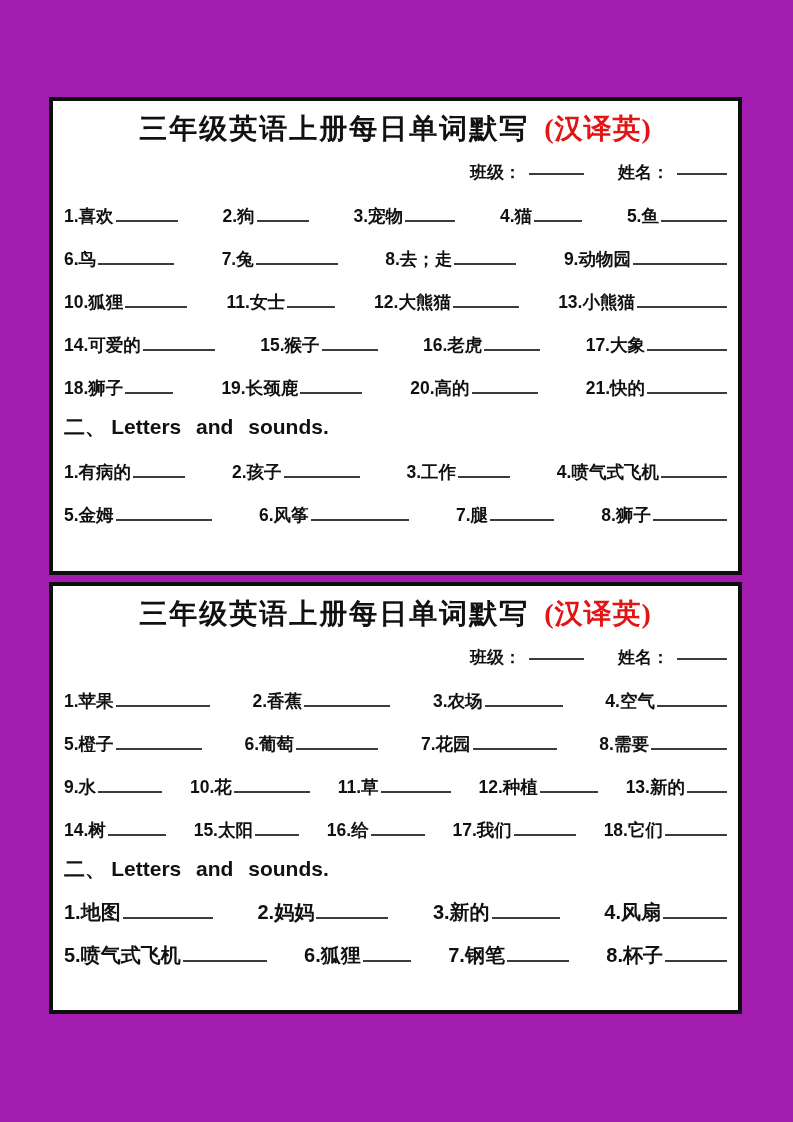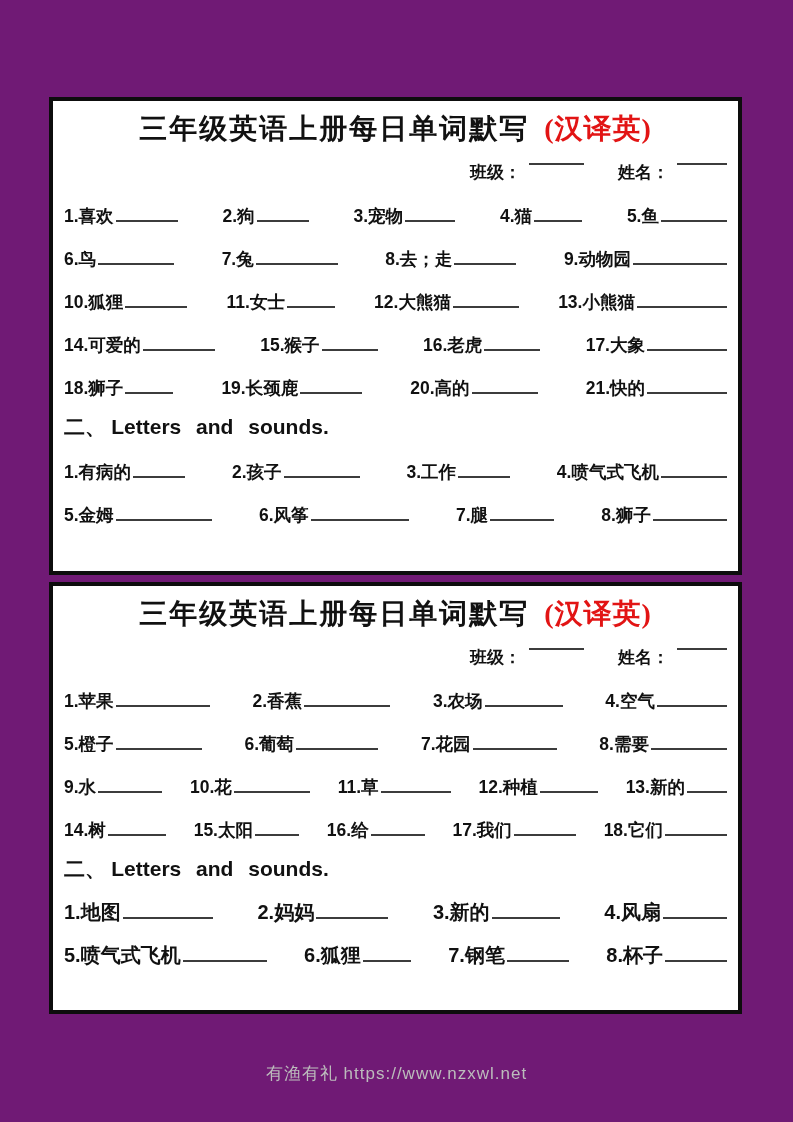--- a/index.html
+++ b/index.html
@@ -1,19 +1,19 @@
 <!DOCTYPE html>
 <html style="--red: #e21414;"><head>
 <meta charset="utf-8">
 <style>
   html,body{margin:0;padding:0;background:#ffffff;}
   .page{
     position:relative;
     width:793px;height:1122px;
-    background:#701a75;
+    background:#a21caf;
     font-family:"Liberation Sans","DejaVu Sans",sans-serif;
     color:#111;
     overflow:hidden;
   }
   .sheet{
     position:absolute;
     left:49px;width:693px;
     border:4px solid #0d0d0d;
     box-sizing:border-box;
     background:#fff;
@@ -35,21 +35,21 @@
   .title .t-note{
     color:var(--red,#e21414);
     margin-left:6px;
     letter-spacing:1px;
   }
 
   .idline{
     margin-top:16px;
     display:flex;
     justify-content:flex-end;
-    align-items:flex-start;
+    align-items:center;
     font-size:17px;
     font-weight:bold;
     font-family:"Liberation Serif","DejaVu Serif",serif;
   }
   .idline .gap{width:34px;}
   .id-blank{
     display:inline-block;
     height:2px;
     border-bottom:2px solid #3c3c3c;
     margin-left:8px;
@@ -448,14 +448,13 @@
           </span>
           <span class="word-item">
             <span class="num">8.</span>
             <span class="word">杯子</span>
             <span class="blank" style="width: 62px;"></span>
           </span>
         </div>
       </div>
   </section>
 
-  <div class="footer">有渔有礼 https://www.nzxwl.net</div>
 </div>
 
 </body></html>

